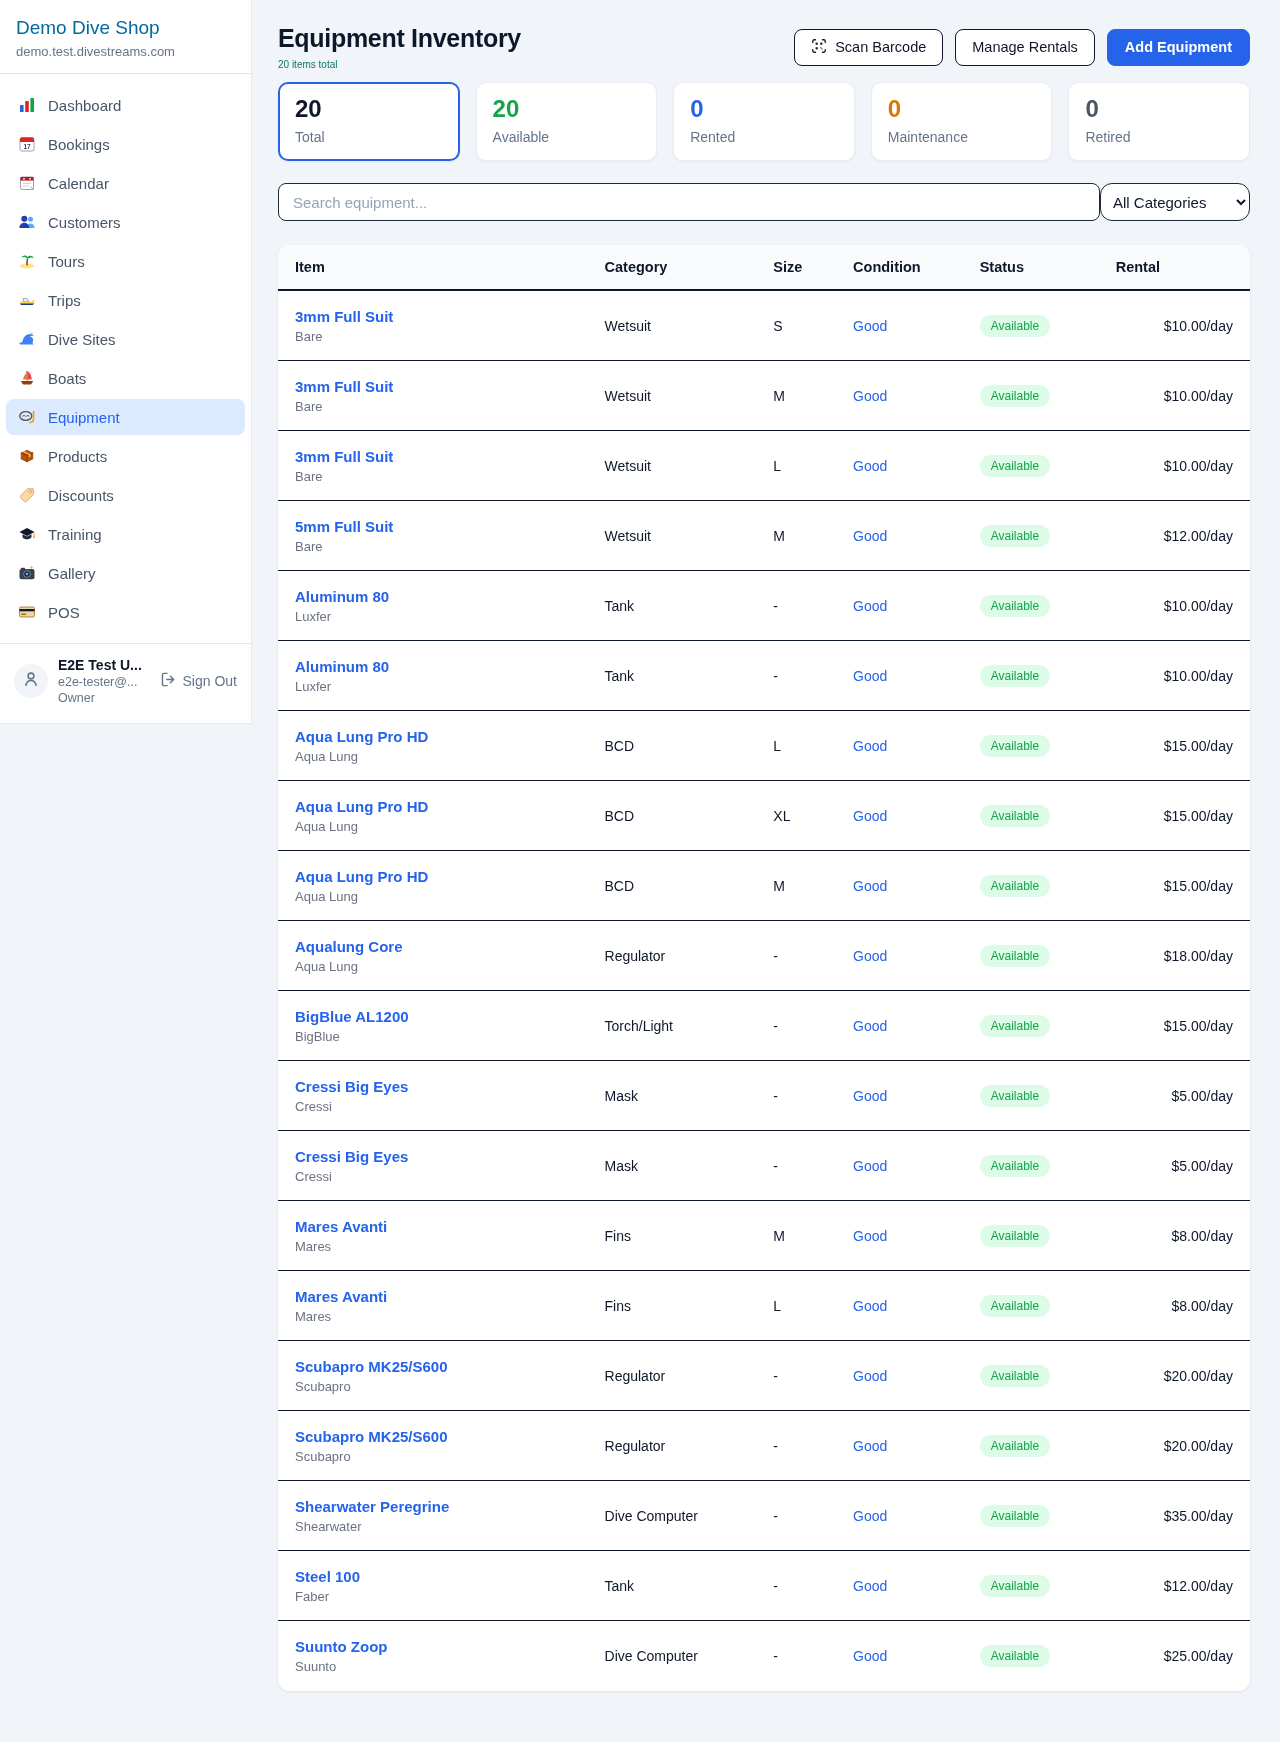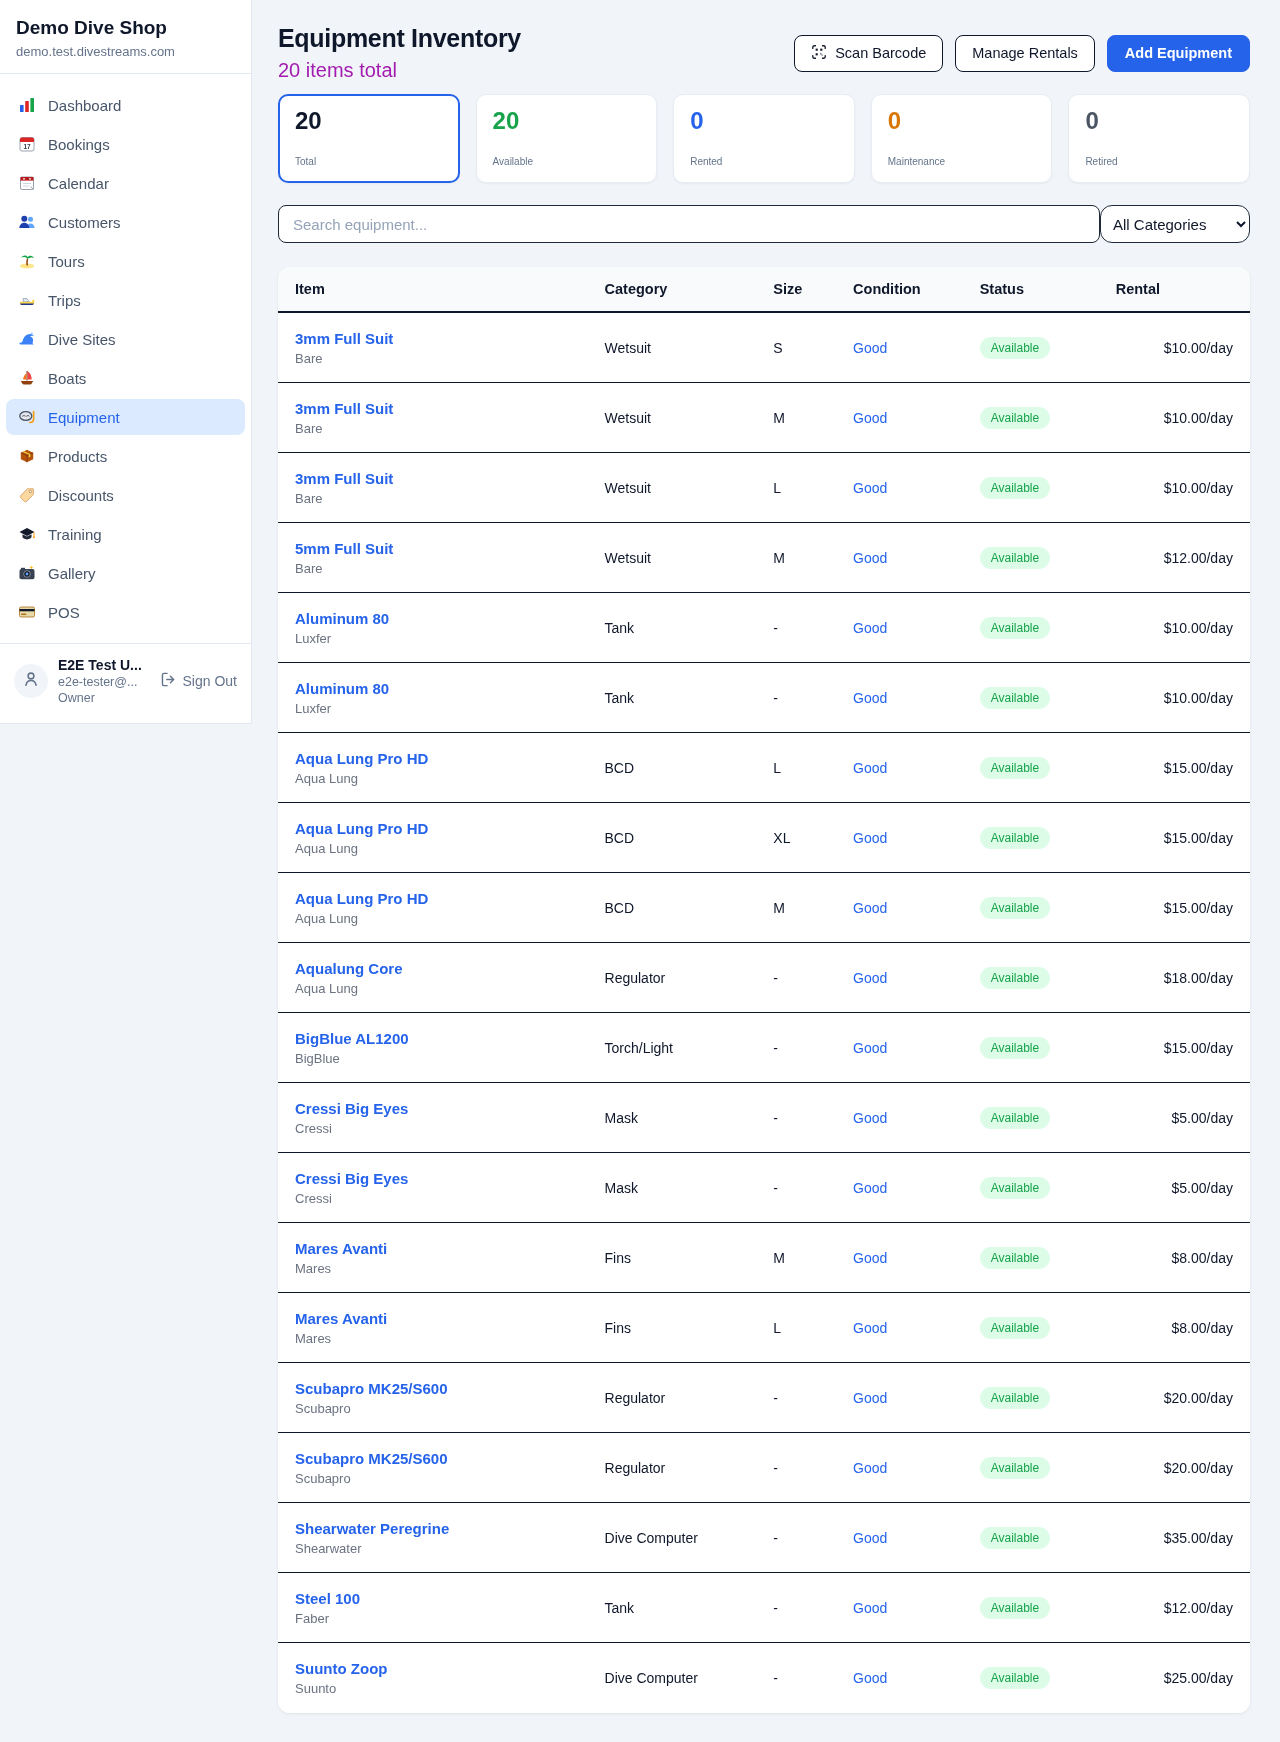--- a/index.html
+++ b/index.html
@@ -13,21 +13,21 @@
   }
   
   .sidebar {
     width: 252px;
     flex: 0 0 252px;
     background: #ffffff;
     border-right: 1px solid #e2e8f0;
     border-bottom: 1px solid #e2e8f0;
   }
   .sidebar-header { padding: 17px 16px 14px; border-bottom: 1px solid #e2e8f0; }
-  .shop-title { color: #0f172a; font-size: 19px; font-weight: 700; }
+  .shop-title { color: #0369a1; font-size: 19px; font-weight: 400; }
   .shop-domain { color: #64748b; font-size: 13px; margin-top: 5px; }
   .nav { padding: 13px 6px 10px; }
   .nav-item {
     display: flex; align-items: center; gap: 12px;
     padding: 9px 12px; border-radius: 8px;
     color: #475569; font-size: 15px;
     margin-bottom: 3px; cursor: pointer;
   }
   .nav-item.active { background: #dbeafe; color: #2563eb; font-weight: 500; }
   .nav-icon { width: 18px; height: 18px; display: inline-flex; flex: 0 0 18px; }
@@ -47,37 +47,37 @@
   .user-email, .user-role { font-size: 12.5px; color: #64748b; margin-top: 2px; white-space: nowrap; }
   .signout-btn {
     margin-left: auto; display: flex; align-items: center; gap: 6px;
     color: #64748b; font-size: 14px; background: none; border: none; cursor: pointer;
     font-family: inherit; white-space: nowrap;
   }
   
   .main { flex: 1; padding: 24px 30px 36px 26px; min-width: 0; }
   .page-header { display: flex; align-items: center; justify-content: space-between; margin-bottom: 12px; }
   .page-title { font-size: 25px; font-weight: 700; color: #0f172a; letter-spacing: -0.3px; }
-  .page-subtitle { font-size: 20px; color: #a21caf; margin-top: 6px; }
+  .page-subtitle { font-size: 10px; color: #0f766e; margin-top: 6px; }
   .header-actions { display: flex; gap: 12px; }
   .btn {
     height: 37px; border-radius: 8px; font-size: 14.5px; font-family: inherit;
     display: inline-flex; align-items: center; gap: 8px; cursor: pointer;
   }
   .btn-outline { background: #fff; border: 1px solid #0f172a; color: #0f172a; padding: 0 16px; font-weight: 500; justify-content: space-between; }
   .btn-primary { background: #2563eb; border: 1px solid #2563eb; color: #fff; padding: 0 17px; font-weight: 600; }
   
   .stats-row { display: flex; gap: 16px; margin-bottom: 22px; }
   .stat-card {
     flex: 1; background: #fff; border: 1px solid #e8edf3; border-radius: 10px;
     padding: 13px 16px 15px; box-shadow: 0 1px 2px rgba(15,23,42,.05); cursor: pointer;
   }
   .stat-card.active { border: 2px solid #2563eb; padding: 12px 15px 14px; }
   .stat-value { font-size: 24px; font-weight: 700; line-height: 1.1; }
-  .stat-label { font-size: 10px; color: #64748b; margin-top: 22px; }
+  .stat-label { font-size: 14px; color: #64748b; margin-top: 7px; }
   
   .filters-row { display: flex; margin-bottom: 24px; }
   .search-input {
     flex: 1; height: 38px; border: 1px solid #1f2937; border-radius: 8px;
     padding: 0 14px; font-size: 15px; font-family: inherit; color: #0f172a; background: #fff;
   }
   .search-input::placeholder { color: #94a3b8; }
   .category-select {
     width: 150px; height: 38px; border: 1px solid #1f2937; border-radius: 12px;
     background: #fff; font-size: 15px; font-family: inherit; color: #0f172a; padding: 0 8px;

